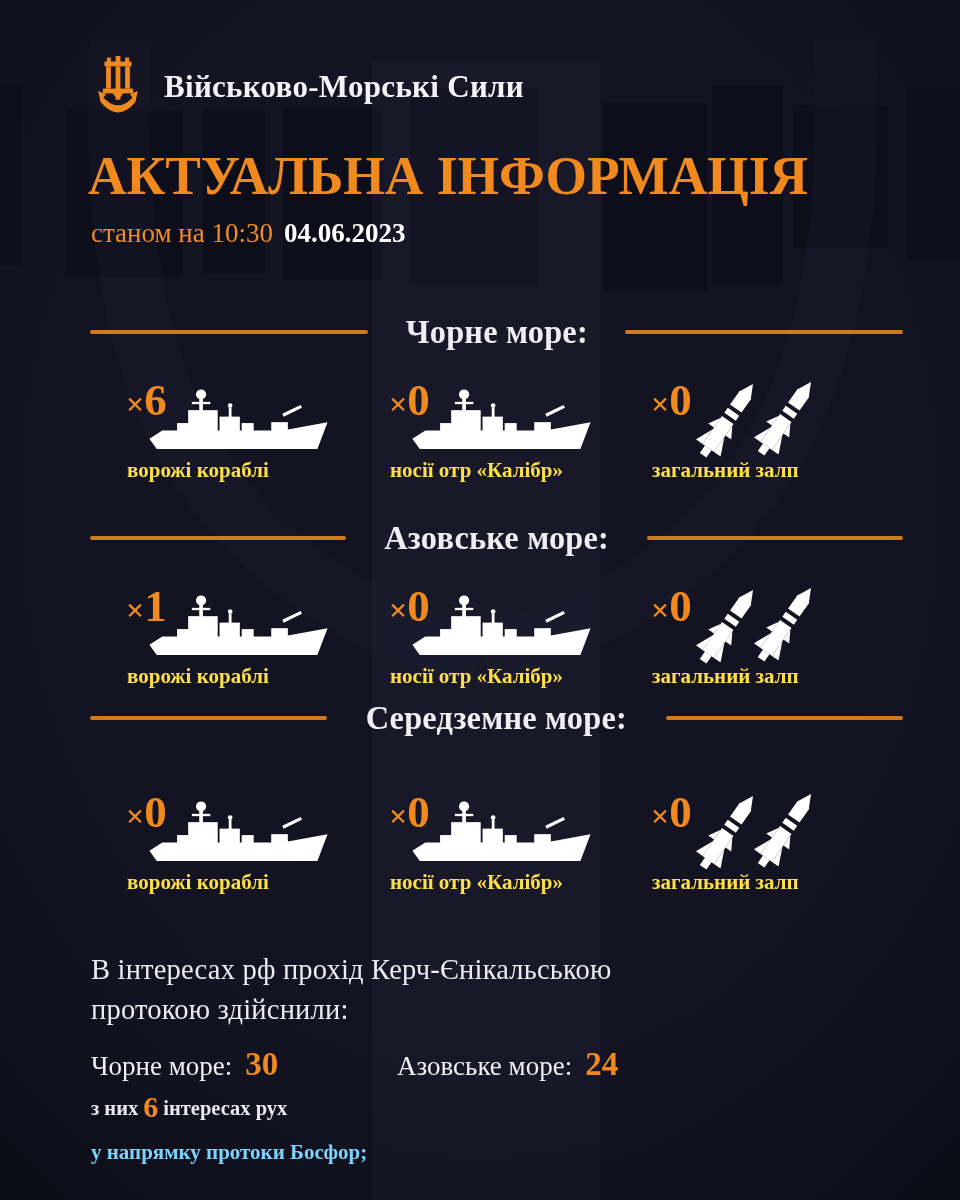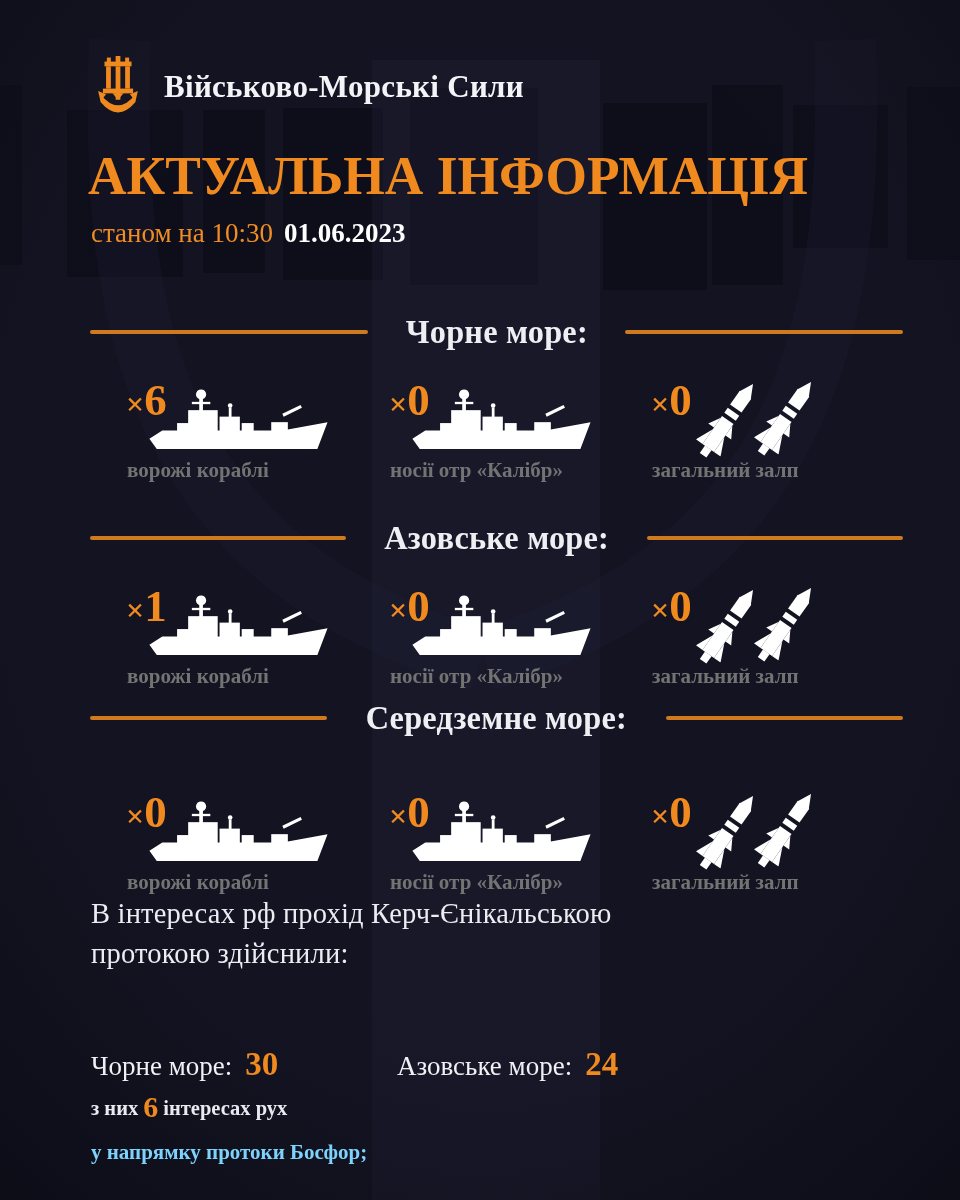--- a/index.html
+++ b/index.html
@@ -33,24 +33,24 @@
   #sec-head-0{top:310px;} #sec-head-1{top:516px;} #sec-head-2{top:696px;}
 
   
   .stat-row{position:absolute;left:90px;width:790px;height:108px;display:grid;grid-template-columns:263px 262px 265px;}
   #stat-row-0{top:376px;} #stat-row-1{top:582px;} #stat-row-2{top:788px;}
   .stat{position:relative;}
   .count{position:absolute;left:36px;top:0;color:#f08a1f;font-weight:700;font-size:45px;line-height:48px;white-space:nowrap;}
   .count .x{font-size:32px;}
   .ship-svg{position:absolute;left:52px;top:12px;width:192px;height:72px;}
   .missiles-svg{position:absolute;left:80px;top:-2px;width:172px;height:86px;}
-  .stat-label{position:absolute;left:37px;top:82px;color:#737373;font-size:21px;font-weight:700;white-space:nowrap;}
-
-  
-  .intro{position:absolute;left:91px;top:894px;color:#ececf2;font-size:28.5px;font-weight:400;line-height:40px;letter-spacing:.2px;}
+  .stat-label{position:absolute;left:37px;top:82px;color:#fde047;font-size:21px;font-weight:700;white-space:nowrap;}
+
+  
+  .intro{position:absolute;left:91px;top:950px;color:#ececf2;font-size:28.5px;font-weight:400;line-height:40px;letter-spacing:.2px;}
   .footer-cols{position:absolute;left:91px;top:1046px;display:grid;grid-template-columns:306px auto;}
   .sea-row{display:flex;align-items:baseline;gap:13px;}
   .sea-row .sea{color:#f0f0f5;font-size:27px;font-weight:400;}
   .sea-row .total{color:#f08a1f;font-size:33px;font-weight:700;}
   .detail{margin-top:9px;color:#e9e9ef;font-size:20.5px;font-weight:700;line-height:30px;}
   .detail .dv{color:#f08a1f;font-size:30px;font-weight:700;margin:0 5px;vertical-align:-2px;}
   .detail2{color:#7dd3fc;font-size:21px;font-weight:700;line-height:30px;margin-top:14px;}
 </style>
 </head>
 <body>
@@ -138,21 +138,21 @@
     <div class="header">
       <svg class="logo" viewBox="0 0 60 78">
           <use href="#sym-emblem"></use>
         </svg>
       <div class="app-title">Військово-Морські Сили</div>
     </div>
 
     <div class="main-title">АКТУАЛЬНА ІНФОРМАЦІЯ</div>
     <div class="subtitle">
       <span class="asof">станом на 10:30</span>
-      <span class="date">01.06.2023</span>
+      <span class="date">04.06.2023</span>
     </div>
 
     <div class="sec-head" id="sec-head-0">
       <div class="line"></div>
       <div class="sea-name">Чорне море:</div>
       <div class="line"></div>
     </div>
     <div class="stat-row" id="stat-row-0">
       <div class="stat">
         <div class="count"><span class="x">×</span><span>6</span></div>

